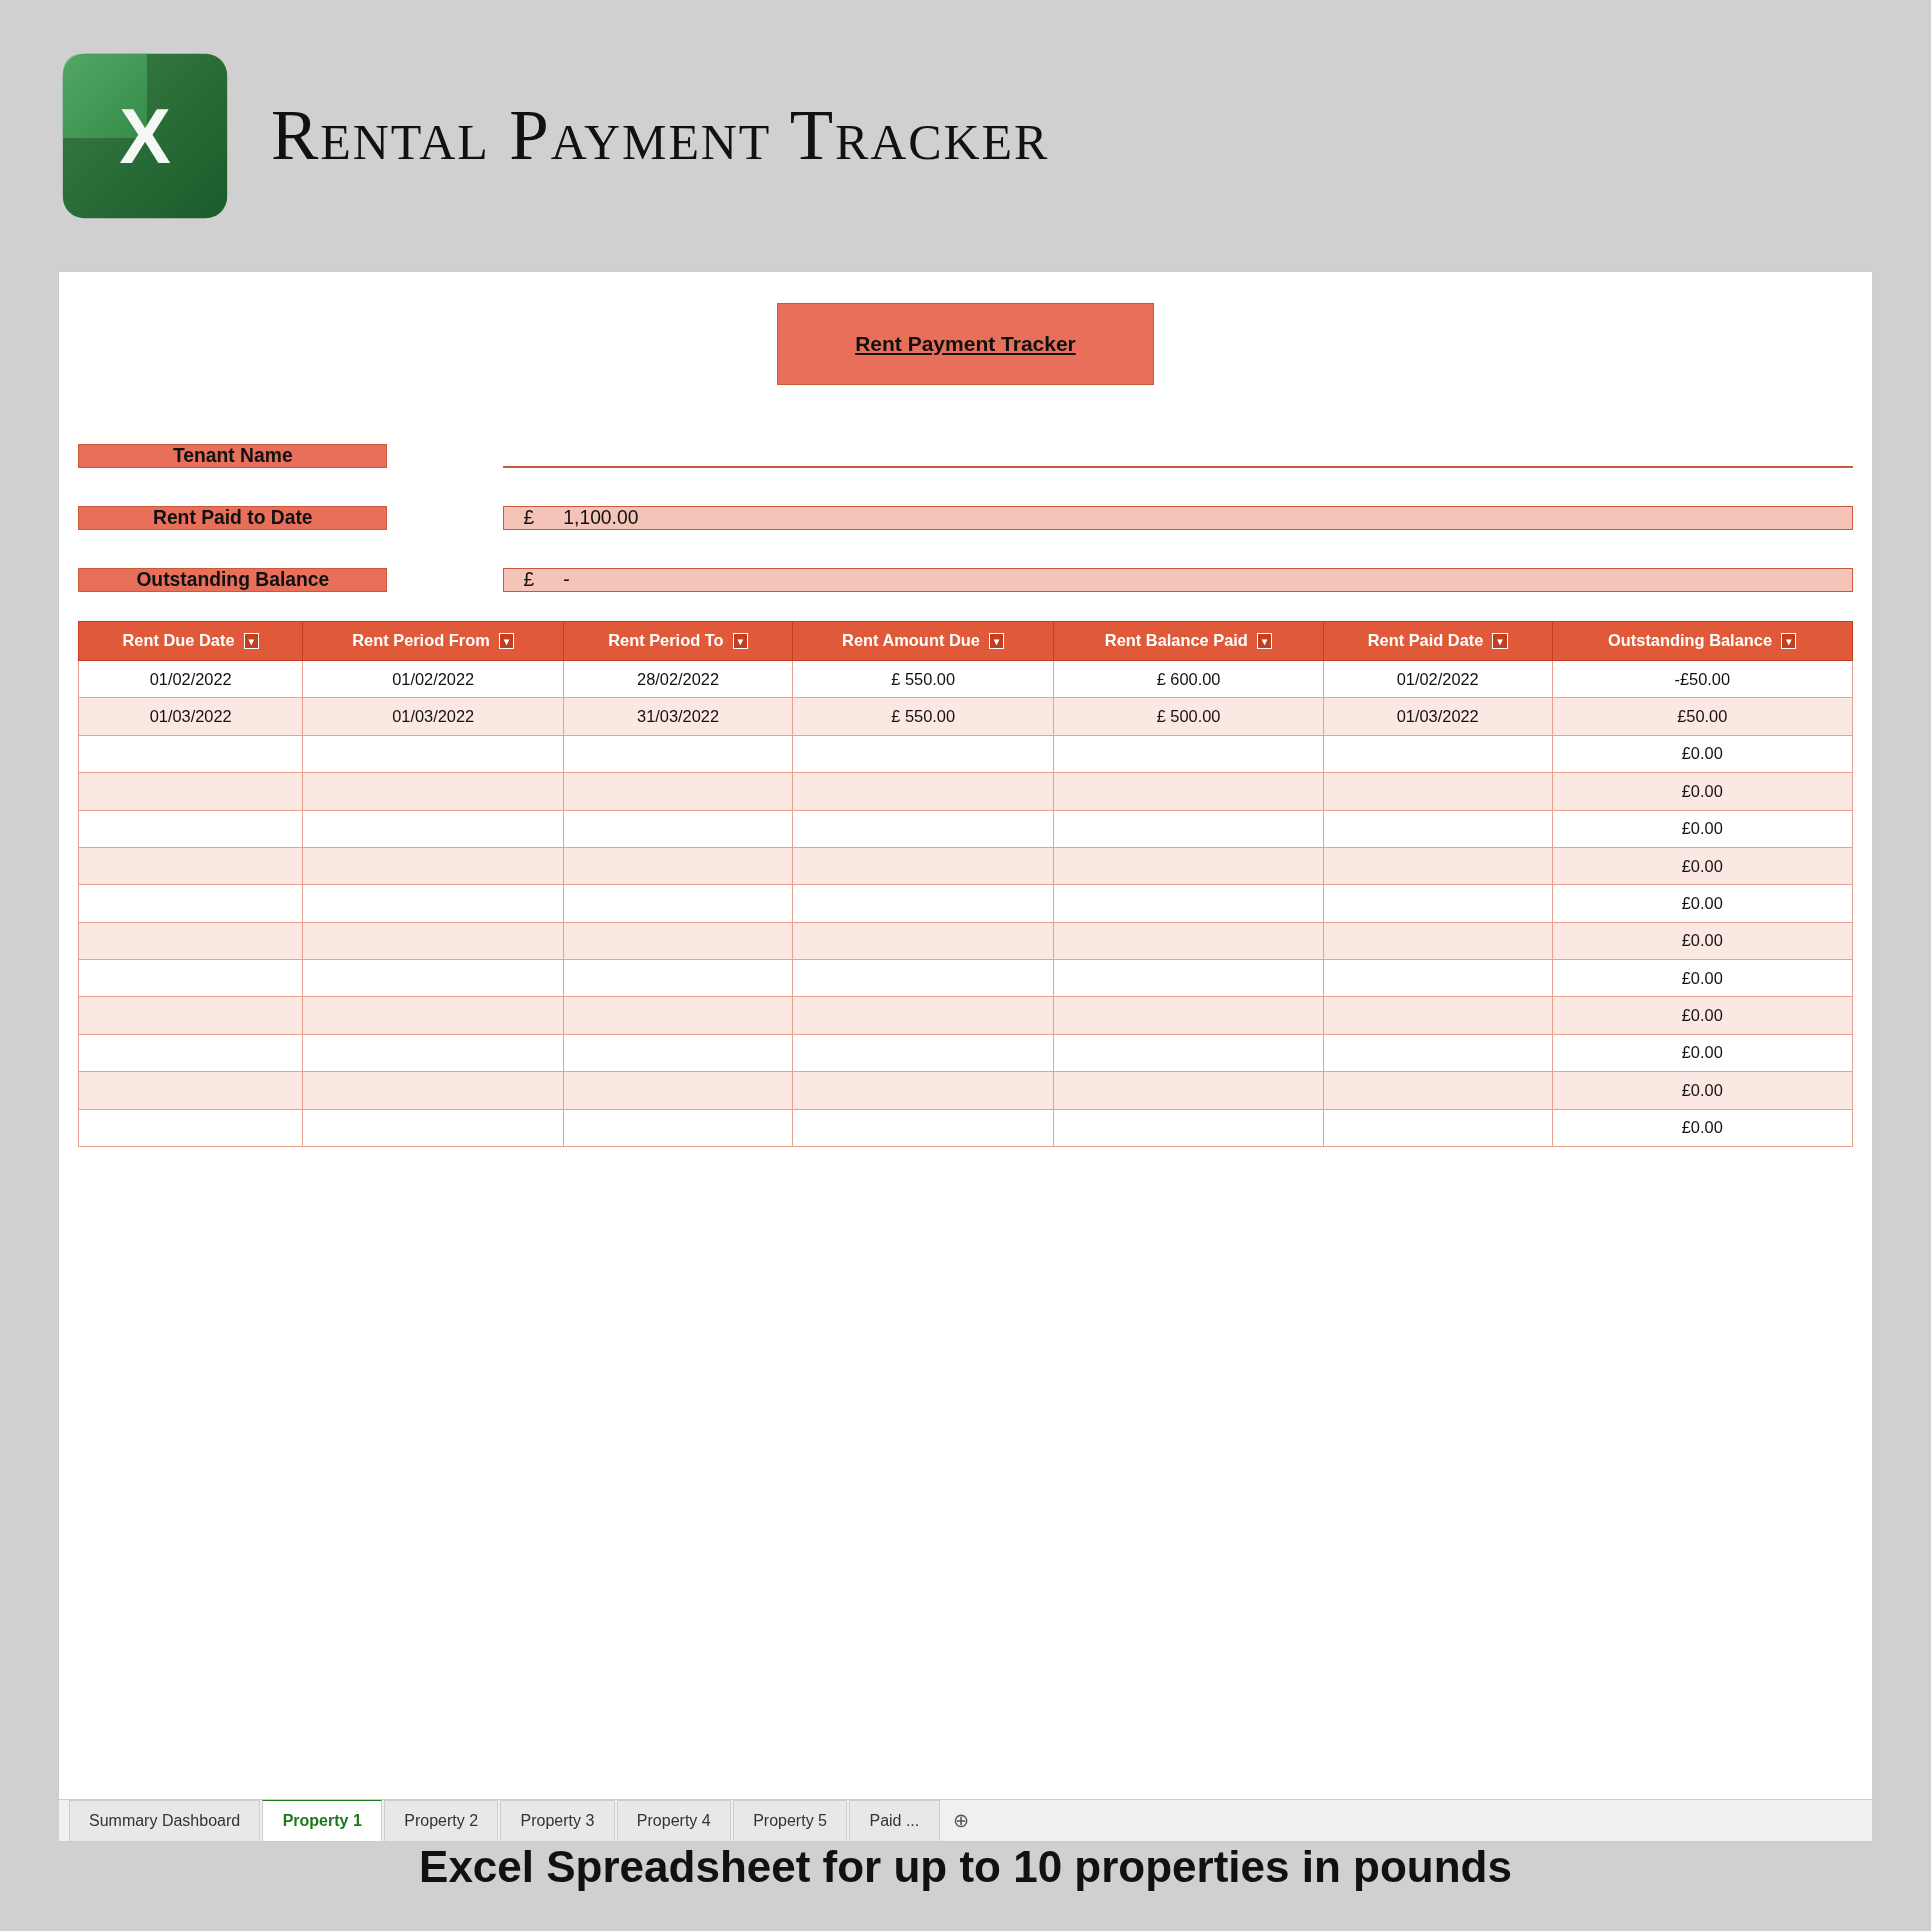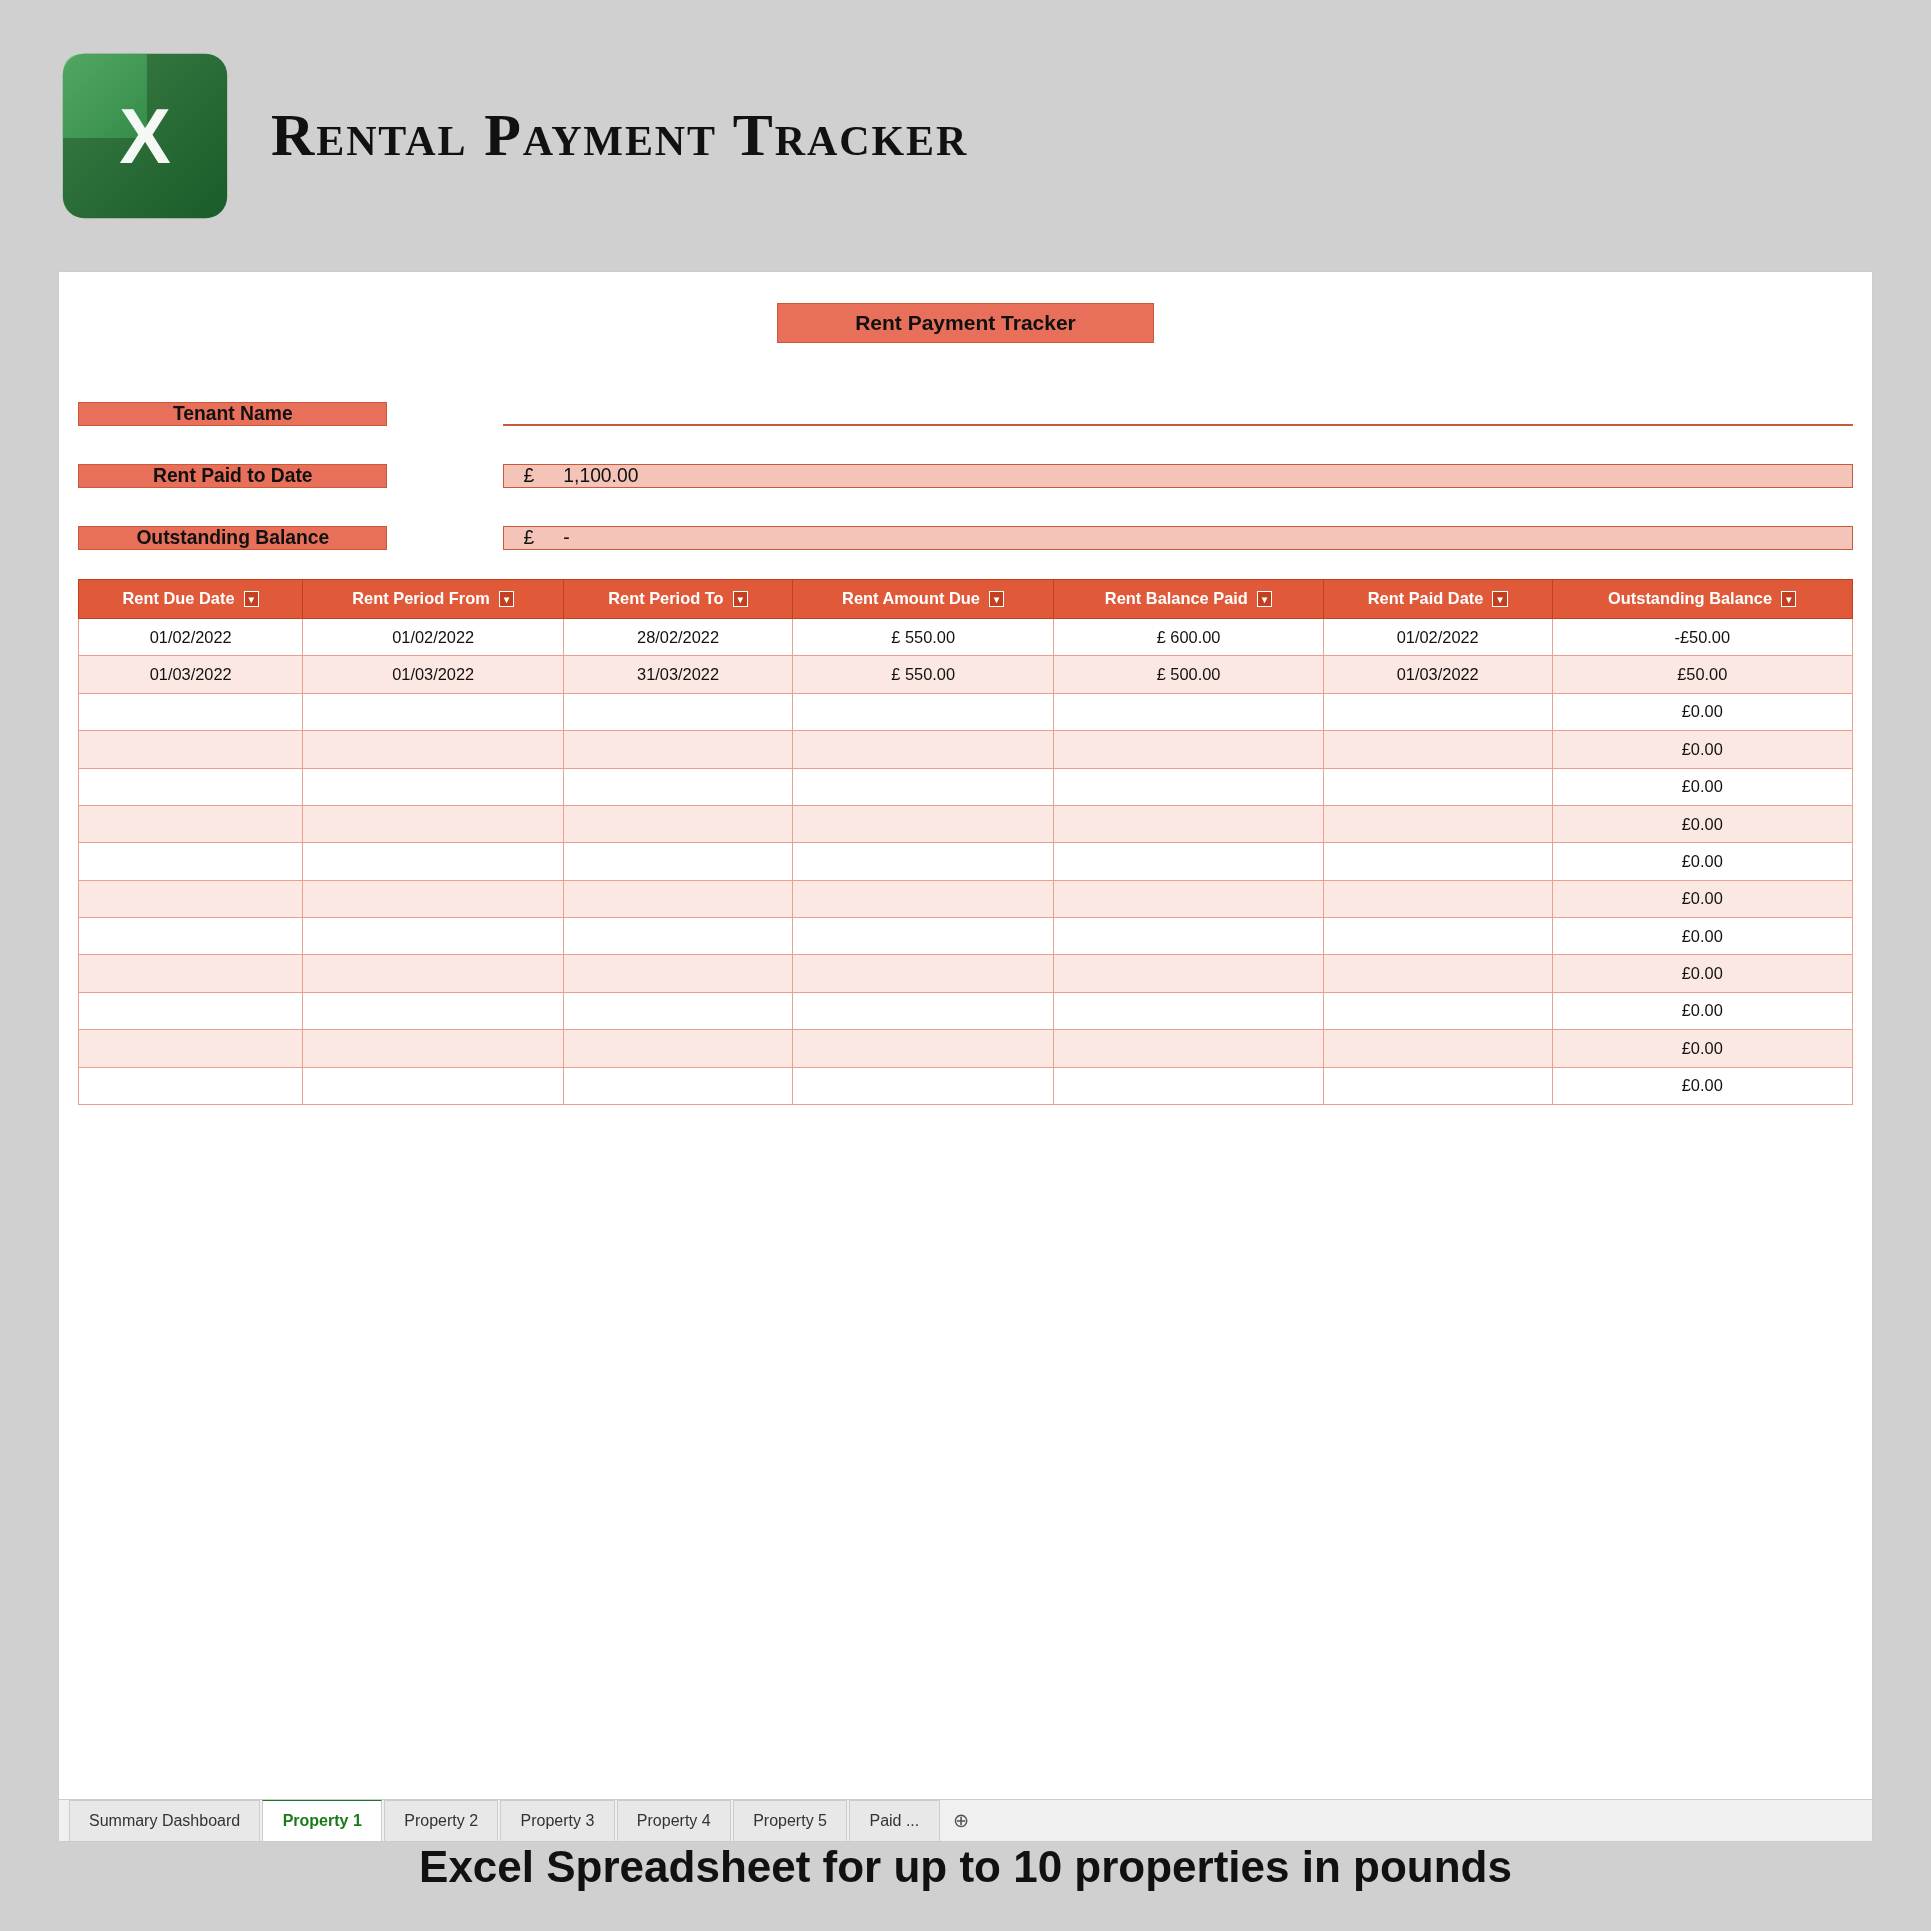--- a/index.html
+++ b/index.html
@@ -32,22 +32,22 @@
 
     .excel-logo {
       width: 174px;
       height: 174px;
       margin-right: 39px;
       flex-shrink: 0;
     }
 
     .app-title {
       font-family: 'Georgia', serif;
-      font-size: 60px;
-      font-weight: 700;
+      font-size: 71px;
+      font-weight: 400;
       color: #111;
       letter-spacing: 1.9px;
       font-variant: small-caps;
     }
 
     
     .spreadsheet-container {
       background: white;
       width: 100%;
       border: 1px solid #ccc;
@@ -61,25 +61,26 @@
     .sheet-title-bar {
       display: flex;
       justify-content: center;
       padding: 11.6px 19.3px;
       margin: 19.3px auto 9.7px;
     }
 
     .sheet-title-box {
       background: #e8705a;
       border: 1.9px solid #c85a3a;
-      padding: 7px 77px;
+      padding: 28px 77px;
       font-size: 21px;
       font-weight: bold;
       color: #111;
       text-align: right;
+      text-decoration: underline;
     }
 
     
     .info-section {
       width: 100%;
       padding: 9.7px 19.3px;
     }
 
     .info-row {
       display: flex;

